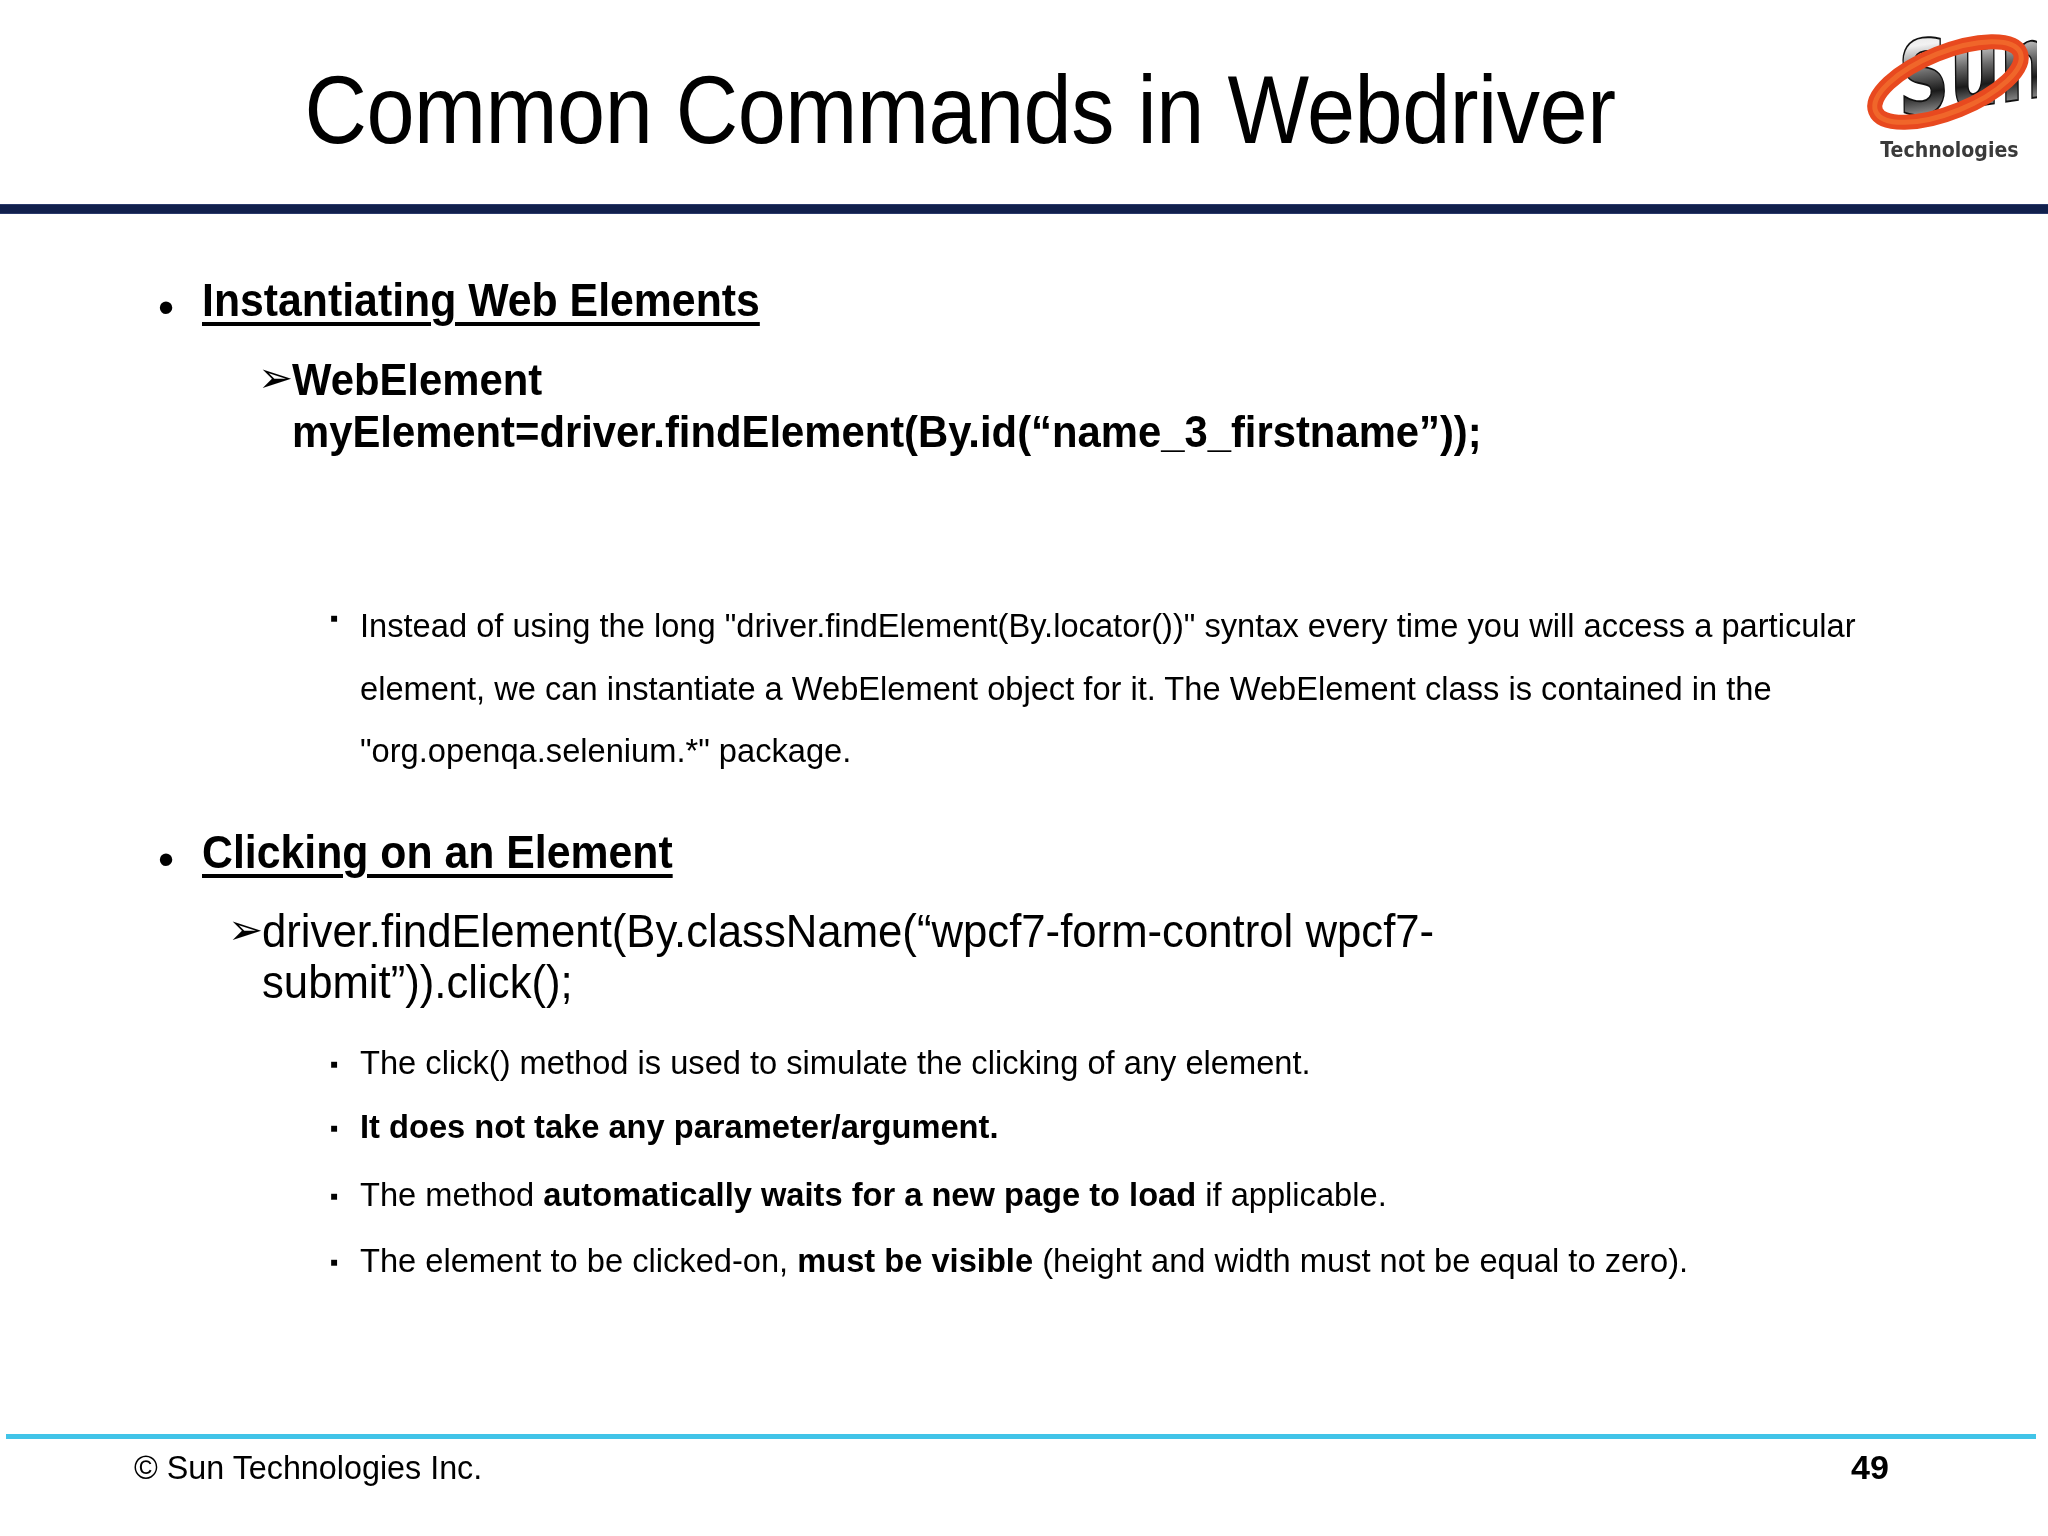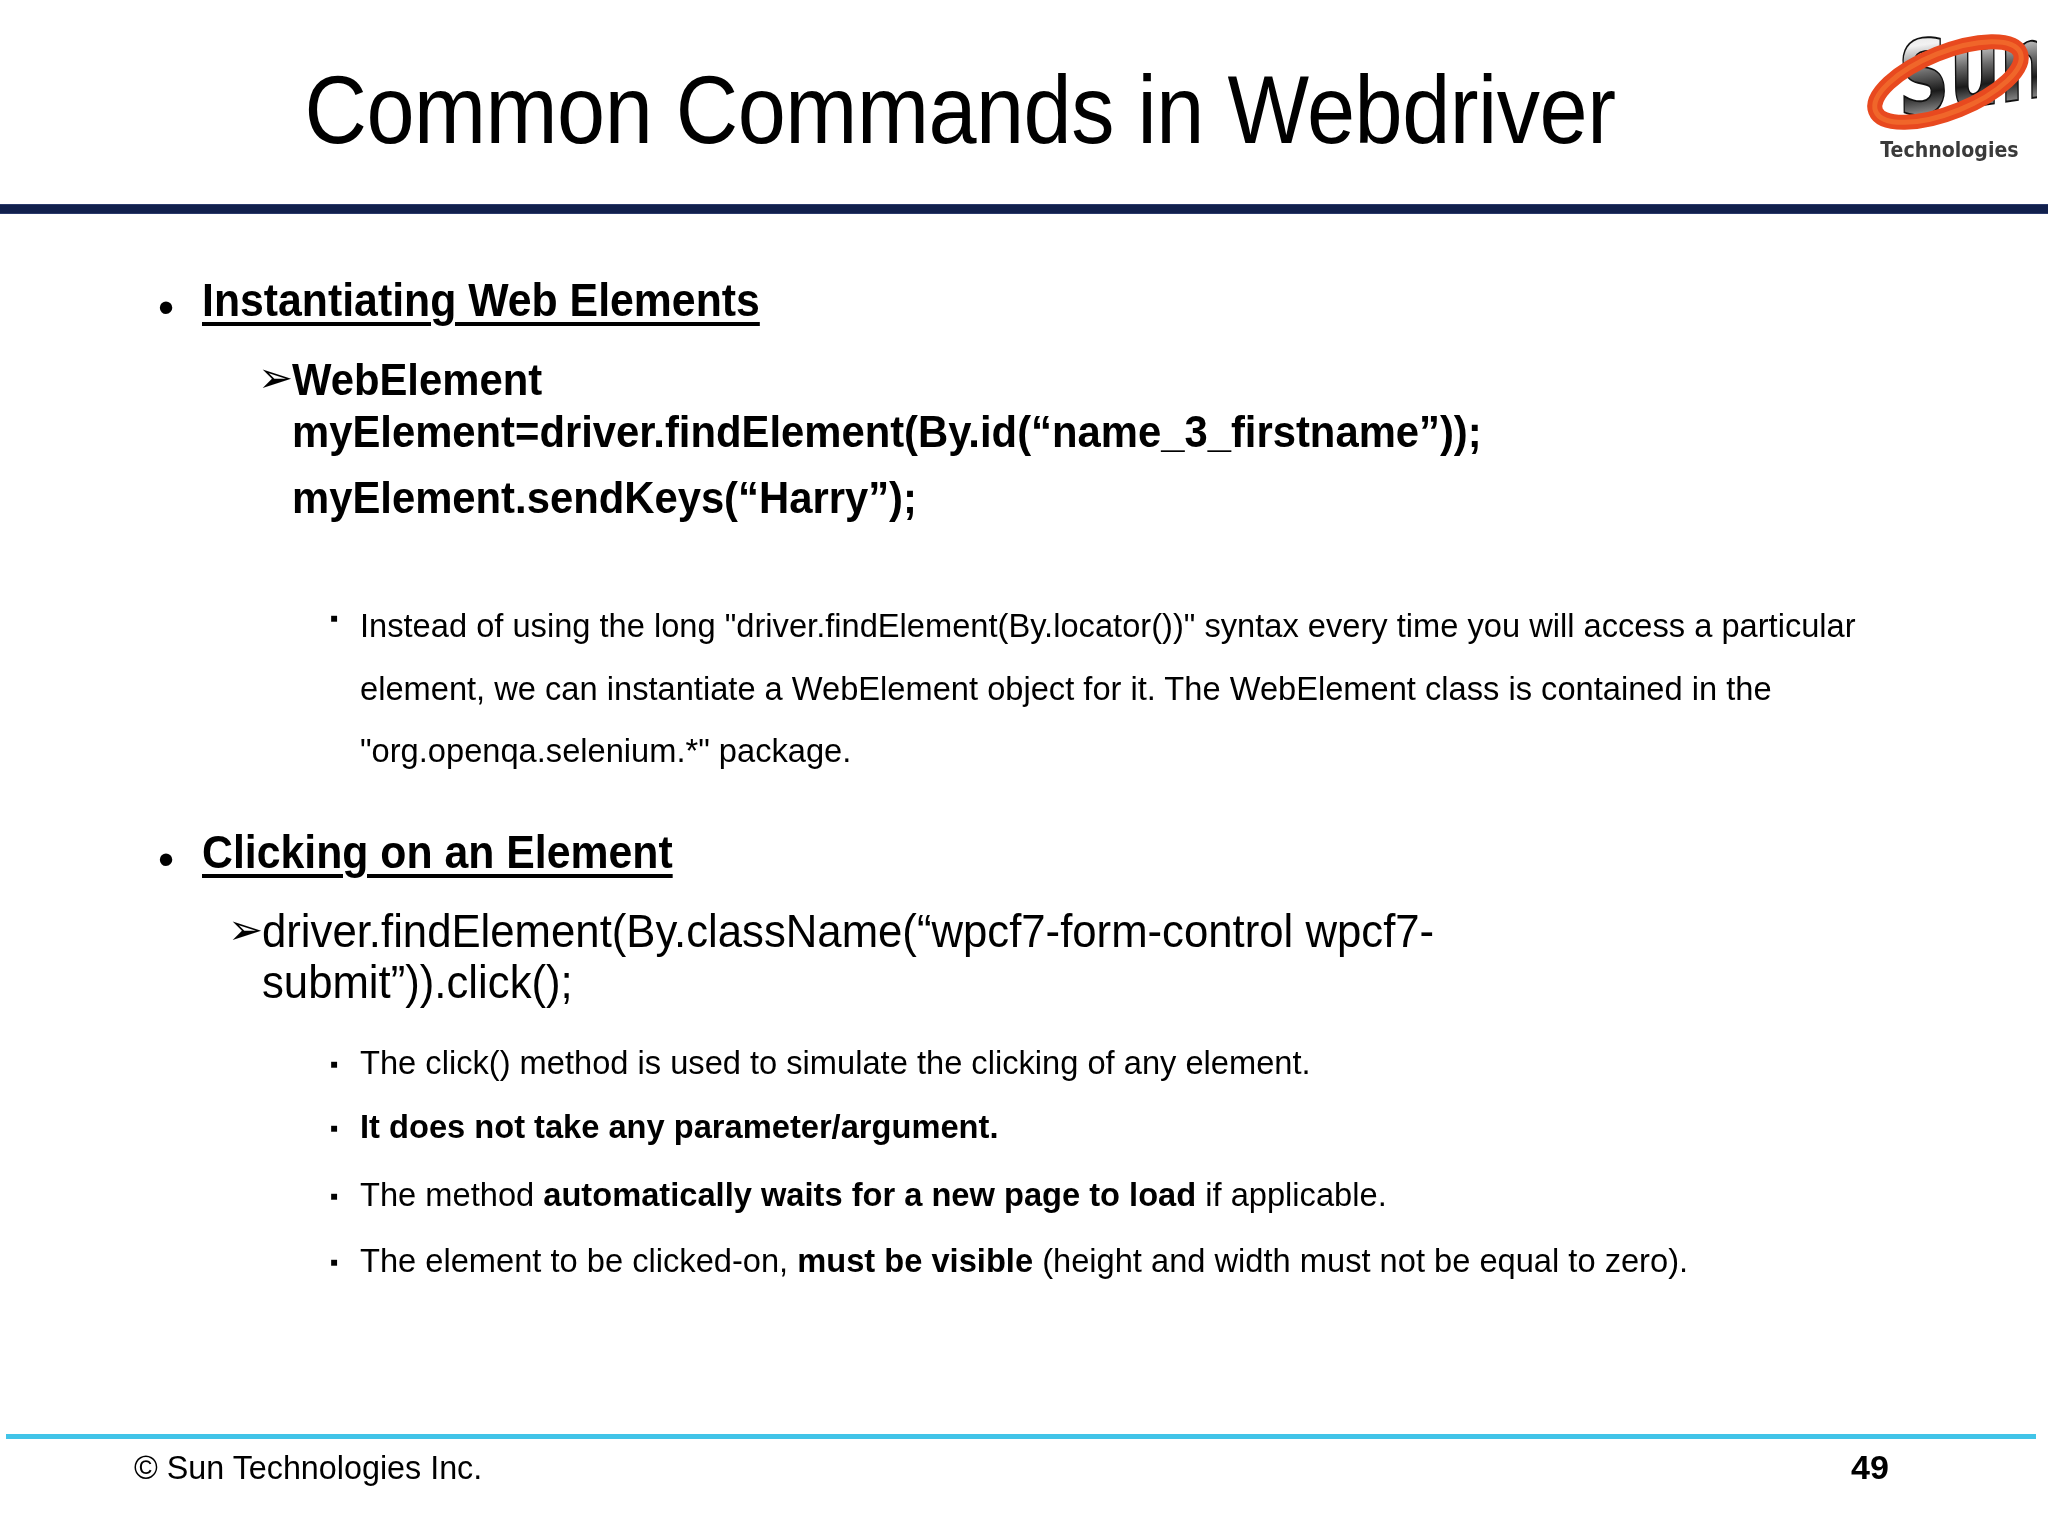--- a/index.html
+++ b/index.html
@@ -232,24 +232,20 @@
     </div>
 
     <div id="b-webelement" class="lvl2">
       <span class="marker">➢</span>
       <span class="lvl2-text-bold">
         <span>WebElement</span><br>
         <span>myElement=driver.findElement(By.id(“name_3_firstname”));</span>
       </span>
     </div>
 
-    <div id="b-sendkeys" class="lvl2">
-      <span class="marker"></span>
-      <span class="lvl2-text-bold">myElement.sendKeys(“Harry”);</span>
-    </div>
 
     <div id="b-note" class="lvl3">
       <span class="marker">▪</span>
       <span class="lvl3-text">Instead of using the long "driver.findElement(By.locator())" syntax every time you will access a particular element, we can instantiate a WebElement object for it. The WebElement class is contained in the "org.openqa.selenium.*" package.</span>
     </div>
 
     <div id="b-clicking" class="lvl1">
       <span class="marker">•</span>
       <span class="heading-text">Clicking on an Element</span>
     </div>

